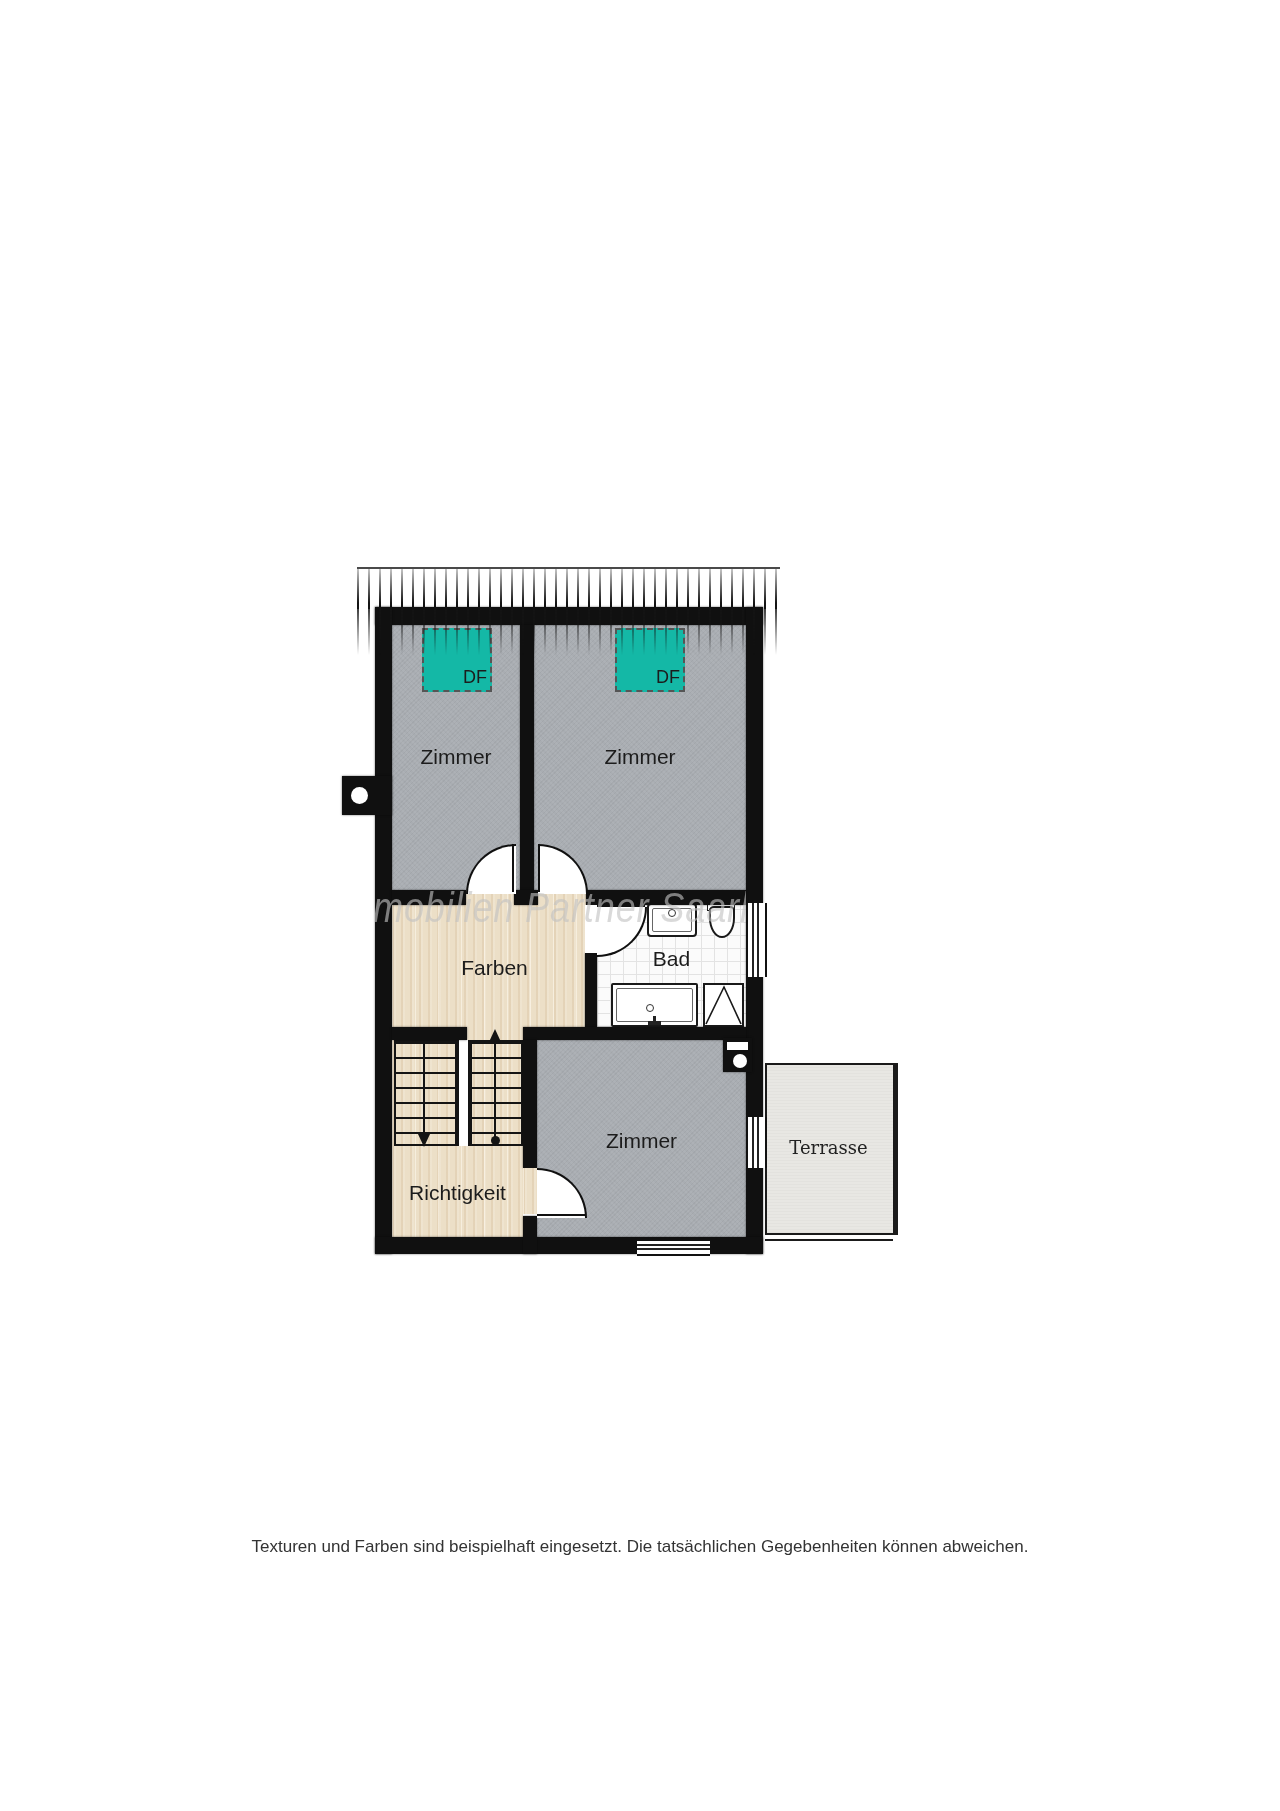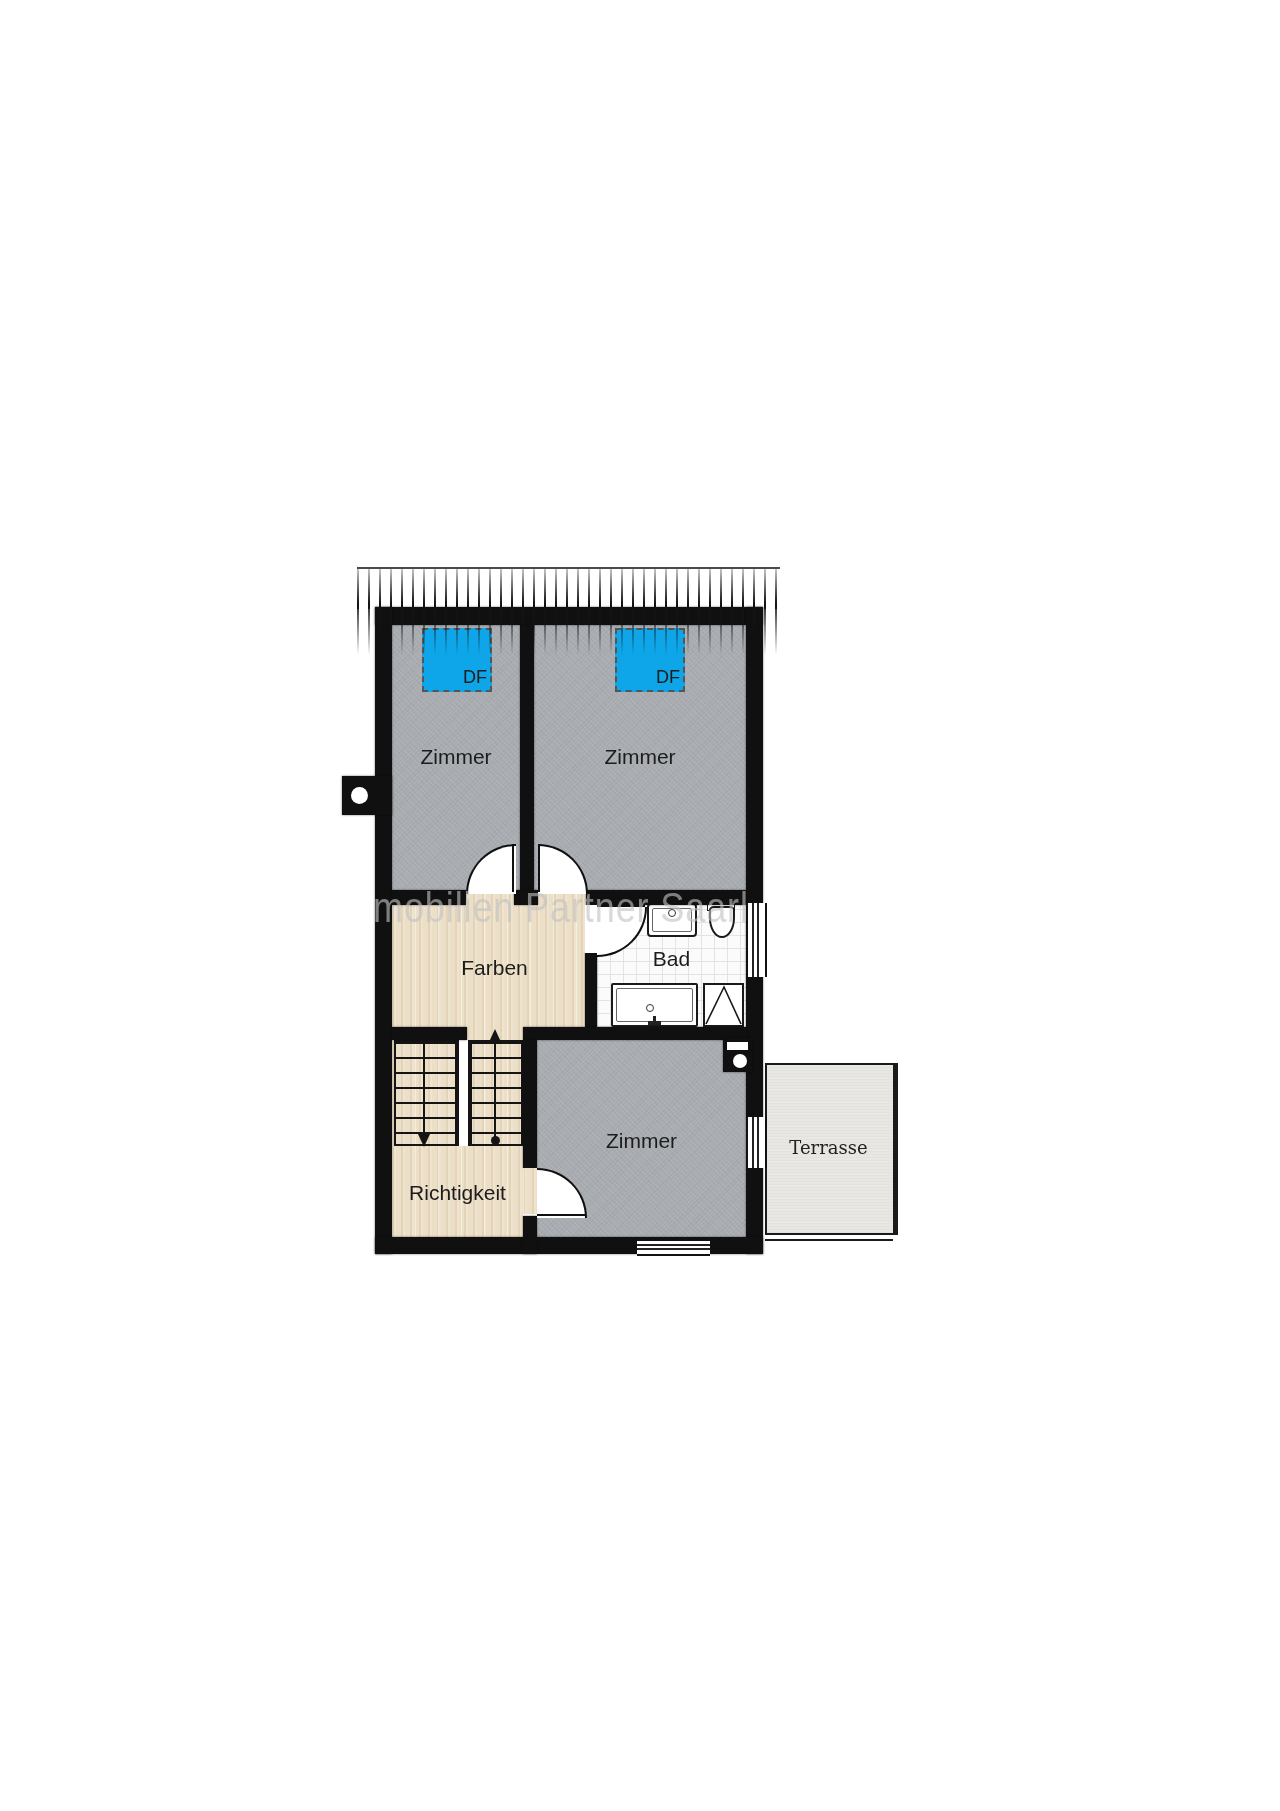--- a/index.html
+++ b/index.html
@@ -29,21 +29,21 @@
 
   
   .hatch-top{background:linear-gradient(to bottom,rgba(255,255,255,.75),rgba(255,255,255,0) 85%),
              repeating-linear-gradient(90deg,#141414 0 2px,transparent 2px 11px);
              border-top:2px solid #4a4a4a;z-index:2;}
   .hatch-fade{background:repeating-linear-gradient(90deg,#141414 0 2px,transparent 2px 11px);
              -webkit-mask-image:linear-gradient(to bottom,rgba(0,0,0,.85),transparent 92%);
              mask-image:linear-gradient(to bottom,rgba(0,0,0,.85),transparent 92%);z-index:6;}
 
   
-  .df{background:#0ea5e9;border:2px dashed #555;z-index:2;}
+  .df{background:#14b8a6;border:2px dashed #555;z-index:2;}
   .df-label{position:absolute;right:3px;bottom:2px;font-size:18px;color:#1c1c1c;}
 
   
   .arc{background:#fff;border:0 solid #101010;z-index:5;}
   .arc.tl{border-top-left-radius:100% 100%;border-top-width:2px;border-left-width:2px;}
   .arc.tr{border-top-right-radius:100% 100%;border-top-width:2px;border-right-width:2px;}
   .arc.br{border-bottom-right-radius:100% 100%;border-bottom-width:2px;border-right-width:2px;}
   .leaf{background:#101010;z-index:5;}
   .opening{z-index:4;}
 
@@ -66,21 +66,21 @@
   .win-line-v{position:absolute;top:0;bottom:0;width:2px;background:#222;}
   .win-line-h{position:absolute;left:0;right:0;height:2px;background:#222;}
   .window{background:#fff;z-index:4;}
 
   
   .lbl{color:#1c1c1c;font-size:21px;text-align:center;z-index:7;line-height:22px;}
   .lbl-serif{font-family:"DejaVu Serif","Liberation Serif",serif;font-size:18px;color:#222;
              text-align:center;z-index:7;}
 
   
-  .wm-clip{overflow:hidden;z-index:8;pointer-events:none;}
+  .wm-clip{overflow:hidden;z-index:8;pointer-events:none;font-style:italic;}
   .wm{font-size:43px;white-space:nowrap;color:var(--watermark,#c2c2c2);opacity:.62;
       transform:scaleX(.84);transform-origin:left center;line-height:56px;letter-spacing:1px;}
 
   
   .disclaimer{left:0;top:1537px;width:1280px;text-align:center;font-size:17px;line-height:19.5px;
               color:#333;z-index:2;}
 </style>
 </head>
 <body>
 
@@ -184,15 +184,16 @@
   <div class="abs lbl" style="left:392px;top:957px;width:205px;">Farben</div>
   <div class="abs lbl" style="left:597px;top:948px;width:149px;">Bad</div>
   <div class="abs lbl" style="left:388px;top:1182px;width:139px;">Richtigkeit</div>
   <div class="abs lbl" style="left:537px;top:1130px;width:209px;">Zimmer</div>
 
   <div class="abs wm-clip" style="left:375px;top:883px;width:371px;height:54px;">
     <span class="wm" style="position:absolute;left:-2px;top:-4px;">mobilien Partner Saarl</span>
   </div>
 
   <div class="abs disclaimer">
+    <div>Texturen und Farben sind beispielhaft eingesetzt. Die tatsächlichen Gegebenheiten können abweichen.</div>
   </div>
 
 </div>
 
 </body></html>

